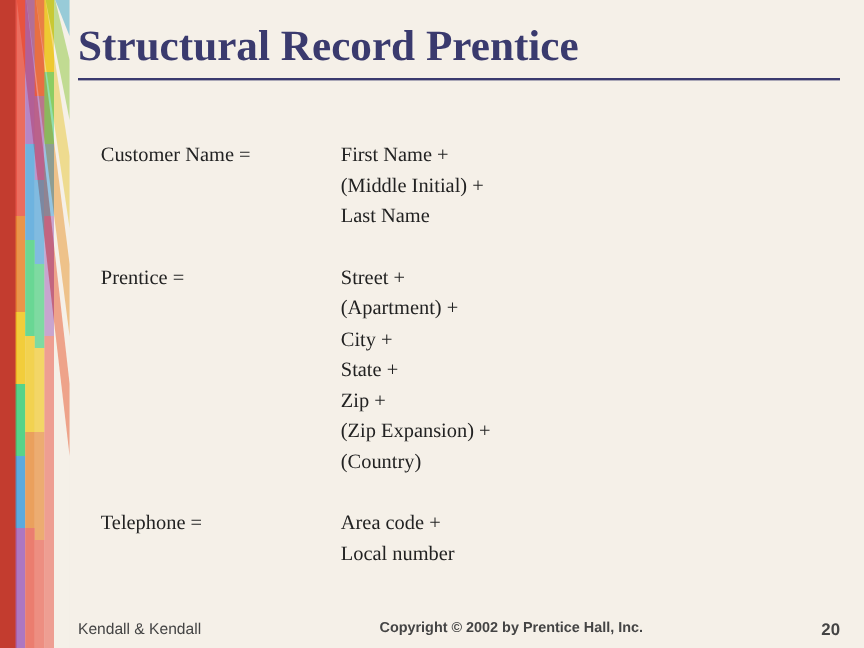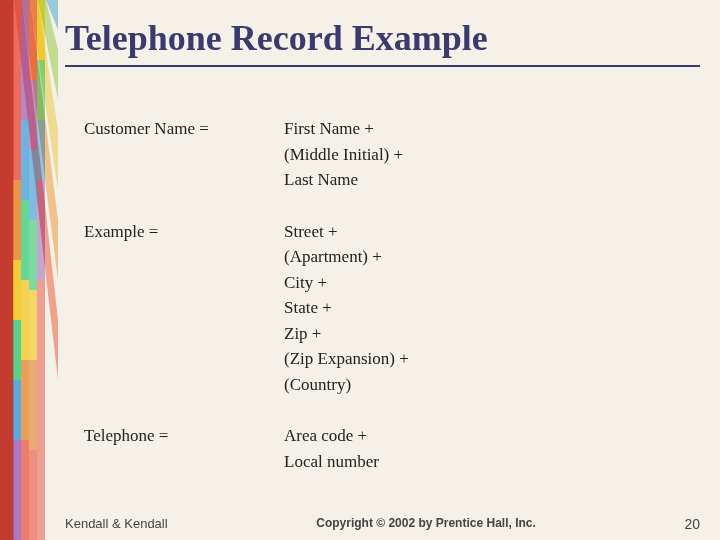--- a/index.html
+++ b/index.html
@@ -107,20 +107,21 @@
 
     .footer-copyright {
       font-size: 12px;
       color: #444;
       font-weight: bold;
     }
 
     .footer-page {
       font-size: 14px;
       color: #444;
+      font-weight: bold;
     }
 
     
     .strips-svg {
       position: absolute;
       left: 0;
       top: 0;
       width: 58px;
       height: 540px;
     }
@@ -164,40 +165,40 @@
     <rect x="29" y="450" width="8" height="90" fill="#e74c3c" opacity="0.6"></rect>
     <rect x="37" y="0" width="8" height="60" fill="#f1c40f" opacity="0.5"></rect>
     <rect x="37" y="60" width="8" height="60" fill="#2ecc71" opacity="0.5"></rect>
     <rect x="37" y="120" width="8" height="60" fill="#3498db" opacity="0.5"></rect>
     <rect x="37" y="180" width="8" height="100" fill="#9b59b6" opacity="0.5"></rect>
     <rect x="37" y="280" width="8" height="260" fill="#e74c3c" opacity="0.5"></rect>
     <rect x="45" y="0" width="13" height="540" fill="#f5f0e8" opacity="0.4"></rect>
   </svg>
 
   <div class="title-section">
-    <div class="slide-title">Telephone Record Example</div>
+    <div class="slide-title">Structural Record Prentice</div>
     <div class="title-underline"></div>
   </div>
 
   <div class="content-area">
     <table class="record-table">
       <tbody>
 
         <tr>
           <td class="label-col">Customer Name =</td>
           <td class="value-col">
             First Name +<br>(Middle Initial) +<br>Last Name
           </td>
         </tr>
         <tr class="row-spacer">
             <td colspan="2"></td>
           </tr>
 
         <tr>
-          <td class="label-col">Example =</td>
+          <td class="label-col">Prentice =</td>
           <td class="value-col">
             Street +<br>(Apartment) +<br>City +<br>State +<br>Zip +<br>(Zip Expansion) +<br>(Country)
           </td>
         </tr>
         <tr class="row-spacer">
             <td colspan="2"></td>
           </tr>
 
         <tr>
           <td class="label-col">Telephone =</td>

